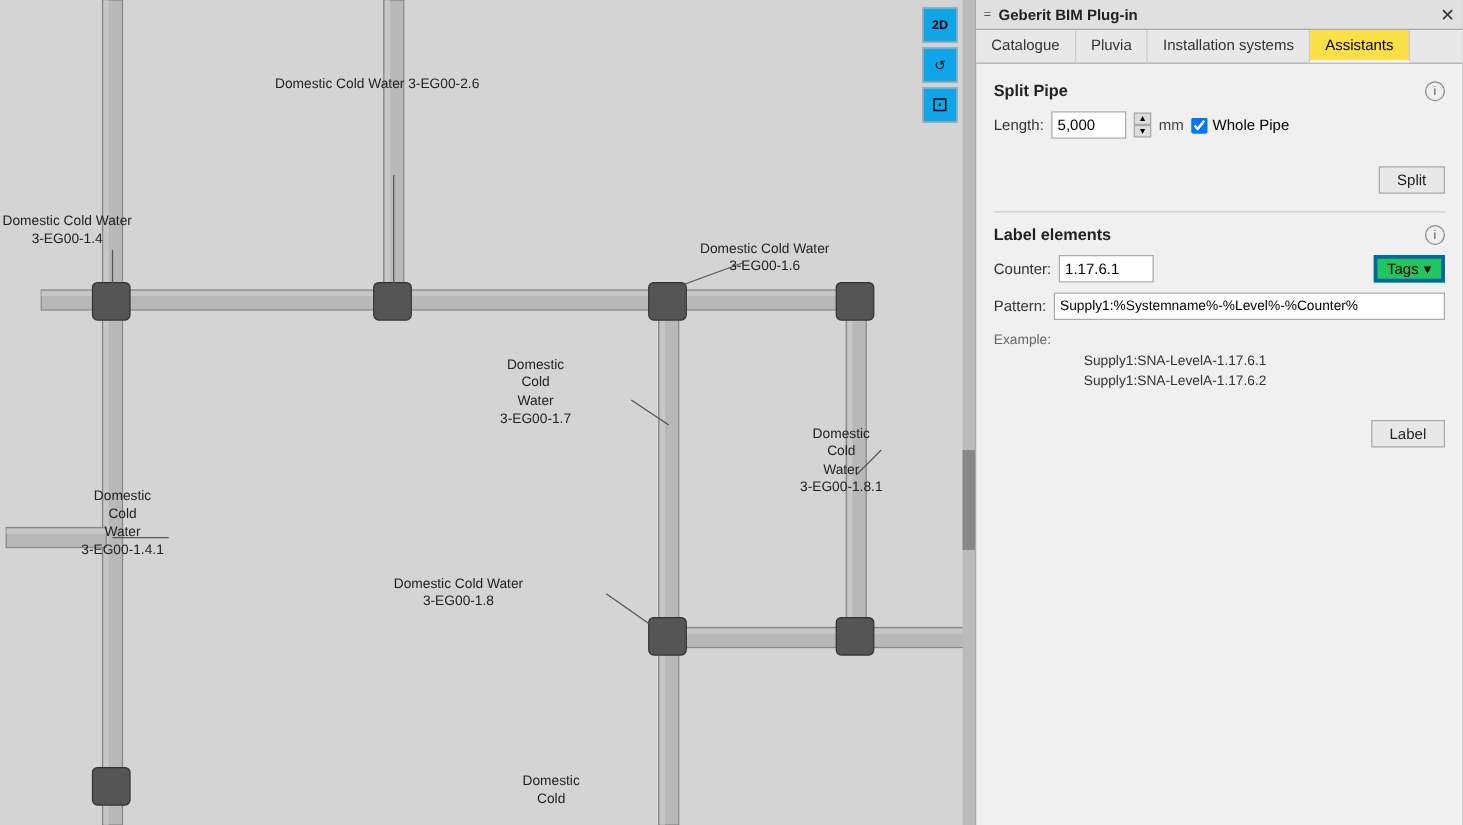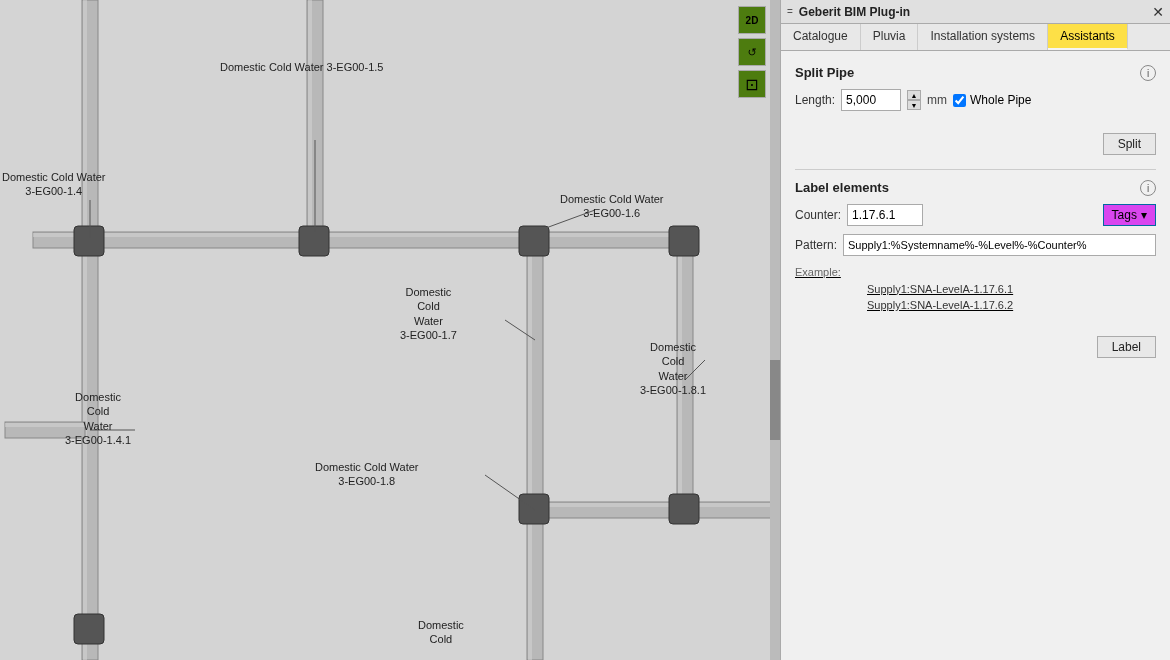--- a/index.html
+++ b/index.html
@@ -200,22 +200,22 @@
 
     
     .separator {
       border: none;
       border-top: 1px solid #ccc;
       margin: 8px 0 10px 0;
     }
 
     
     .tags-btn {
-      background: #d946ef;
-      border: 1px solid #0369a1;
+      background: #22c55e;
+      border: 3px solid #0369a1;
       padding: 2px 8px;
       font-size: 12px;
       cursor: pointer;
       display: flex;
       align-items: center;
       gap: 4px;
       height: 22px;
     }
 
     
@@ -259,21 +259,21 @@
       position: absolute;
       right: 14px;
       top: 6px;
       display: flex;
       flex-direction: column;
       gap: 4px;
     }
     .toolbar-btn {
       width: 28px;
       height: 28px;
-      background: #4d7c0f;
+      background: #0ea5e9;
       border: 1px solid #aaa;
       display: flex;
       align-items: center;
       justify-content: center;
       cursor: pointer;
       font-size: 11px;
     }
   </style>
 </head>
 <body>
@@ -332,21 +332,21 @@
     <line x1="530" y1="232" x2="590" y2="210" stroke="#555" stroke-width="1"></line>
     <line x1="530" y1="340" x2="500" y2="320" stroke="#555" stroke-width="1"></line>
     <line x1="85" y1="430" x2="130" y2="430" stroke="#555" stroke-width="1"></line>
     <line x1="680" y1="380" x2="700" y2="360" stroke="#555" stroke-width="1"></line>
     <line x1="530" y1="510" x2="480" y2="475" stroke="#555" stroke-width="1"></line>
   </svg>
 
   <div class="pipe-label" style="top:60px; left:220px;">Domestic
 Cold
 Water
-3-EG00-1.5</div>
+3-EG00-2.6</div>
   <div class="pipe-label" style="top:170px; left:2px;">Domestic Cold Water<br>3-EG00-1.4</div>
   <div class="pipe-label" style="top:192px; left:560px;">Domestic Cold Water<br>3-EG00-1.6</div>
   <div class="pipe-label" style="top:285px; left:400px;">Domestic<br>Cold<br>Water<br>3-EG00-1.7</div>
   <div class="pipe-label" style="top:390px; left:65px;">Domestic<br>Cold<br>Water<br>3-EG00-1.4.1</div>
   <div class="pipe-label" style="top:340px; left:640px;">Domestic<br>Cold<br>Water<br>3-EG00-1.8.1</div>
   <div class="pipe-label" style="top:460px; left:315px;">Domestic Cold Water<br>3-EG00-1.8</div>
   <div class="pipe-label" style="top:618px; left:418px;">Domestic<br>Cold</div>
 
   <div id="cad-toolbar">
     <div class="toolbar-btn" style="font-size:10px; font-weight:bold;">2D</div>
@@ -414,21 +414,21 @@
         <span>Tags</span>
         <span>▾</span>
       </button>
     </div>
 
     <div class="form-row">
       <span class="form-label">Pattern:</span>
       <input type="text" class="form-input input-pattern" value="Supply1:%Systemname%-%Level%-%Counter%" style="">
     </div>
 
-    <div style="margin-bottom:10px;text-decoration:underline;">
+    <div style="margin-bottom:10px;">
       <span class="example-label">Example:</span>
       <span class="example-text"> </span>
       <div class="example-text" style="margin-left: 72px;">
         <div>Supply1:SNA-LevelA-1.17.6.1</div>
         <div>Supply1:SNA-LevelA-1.17.6.2</div>
       </div>
     </div>
 
     <div class="btn-row">
       <button class="panel-button">Label</button>

